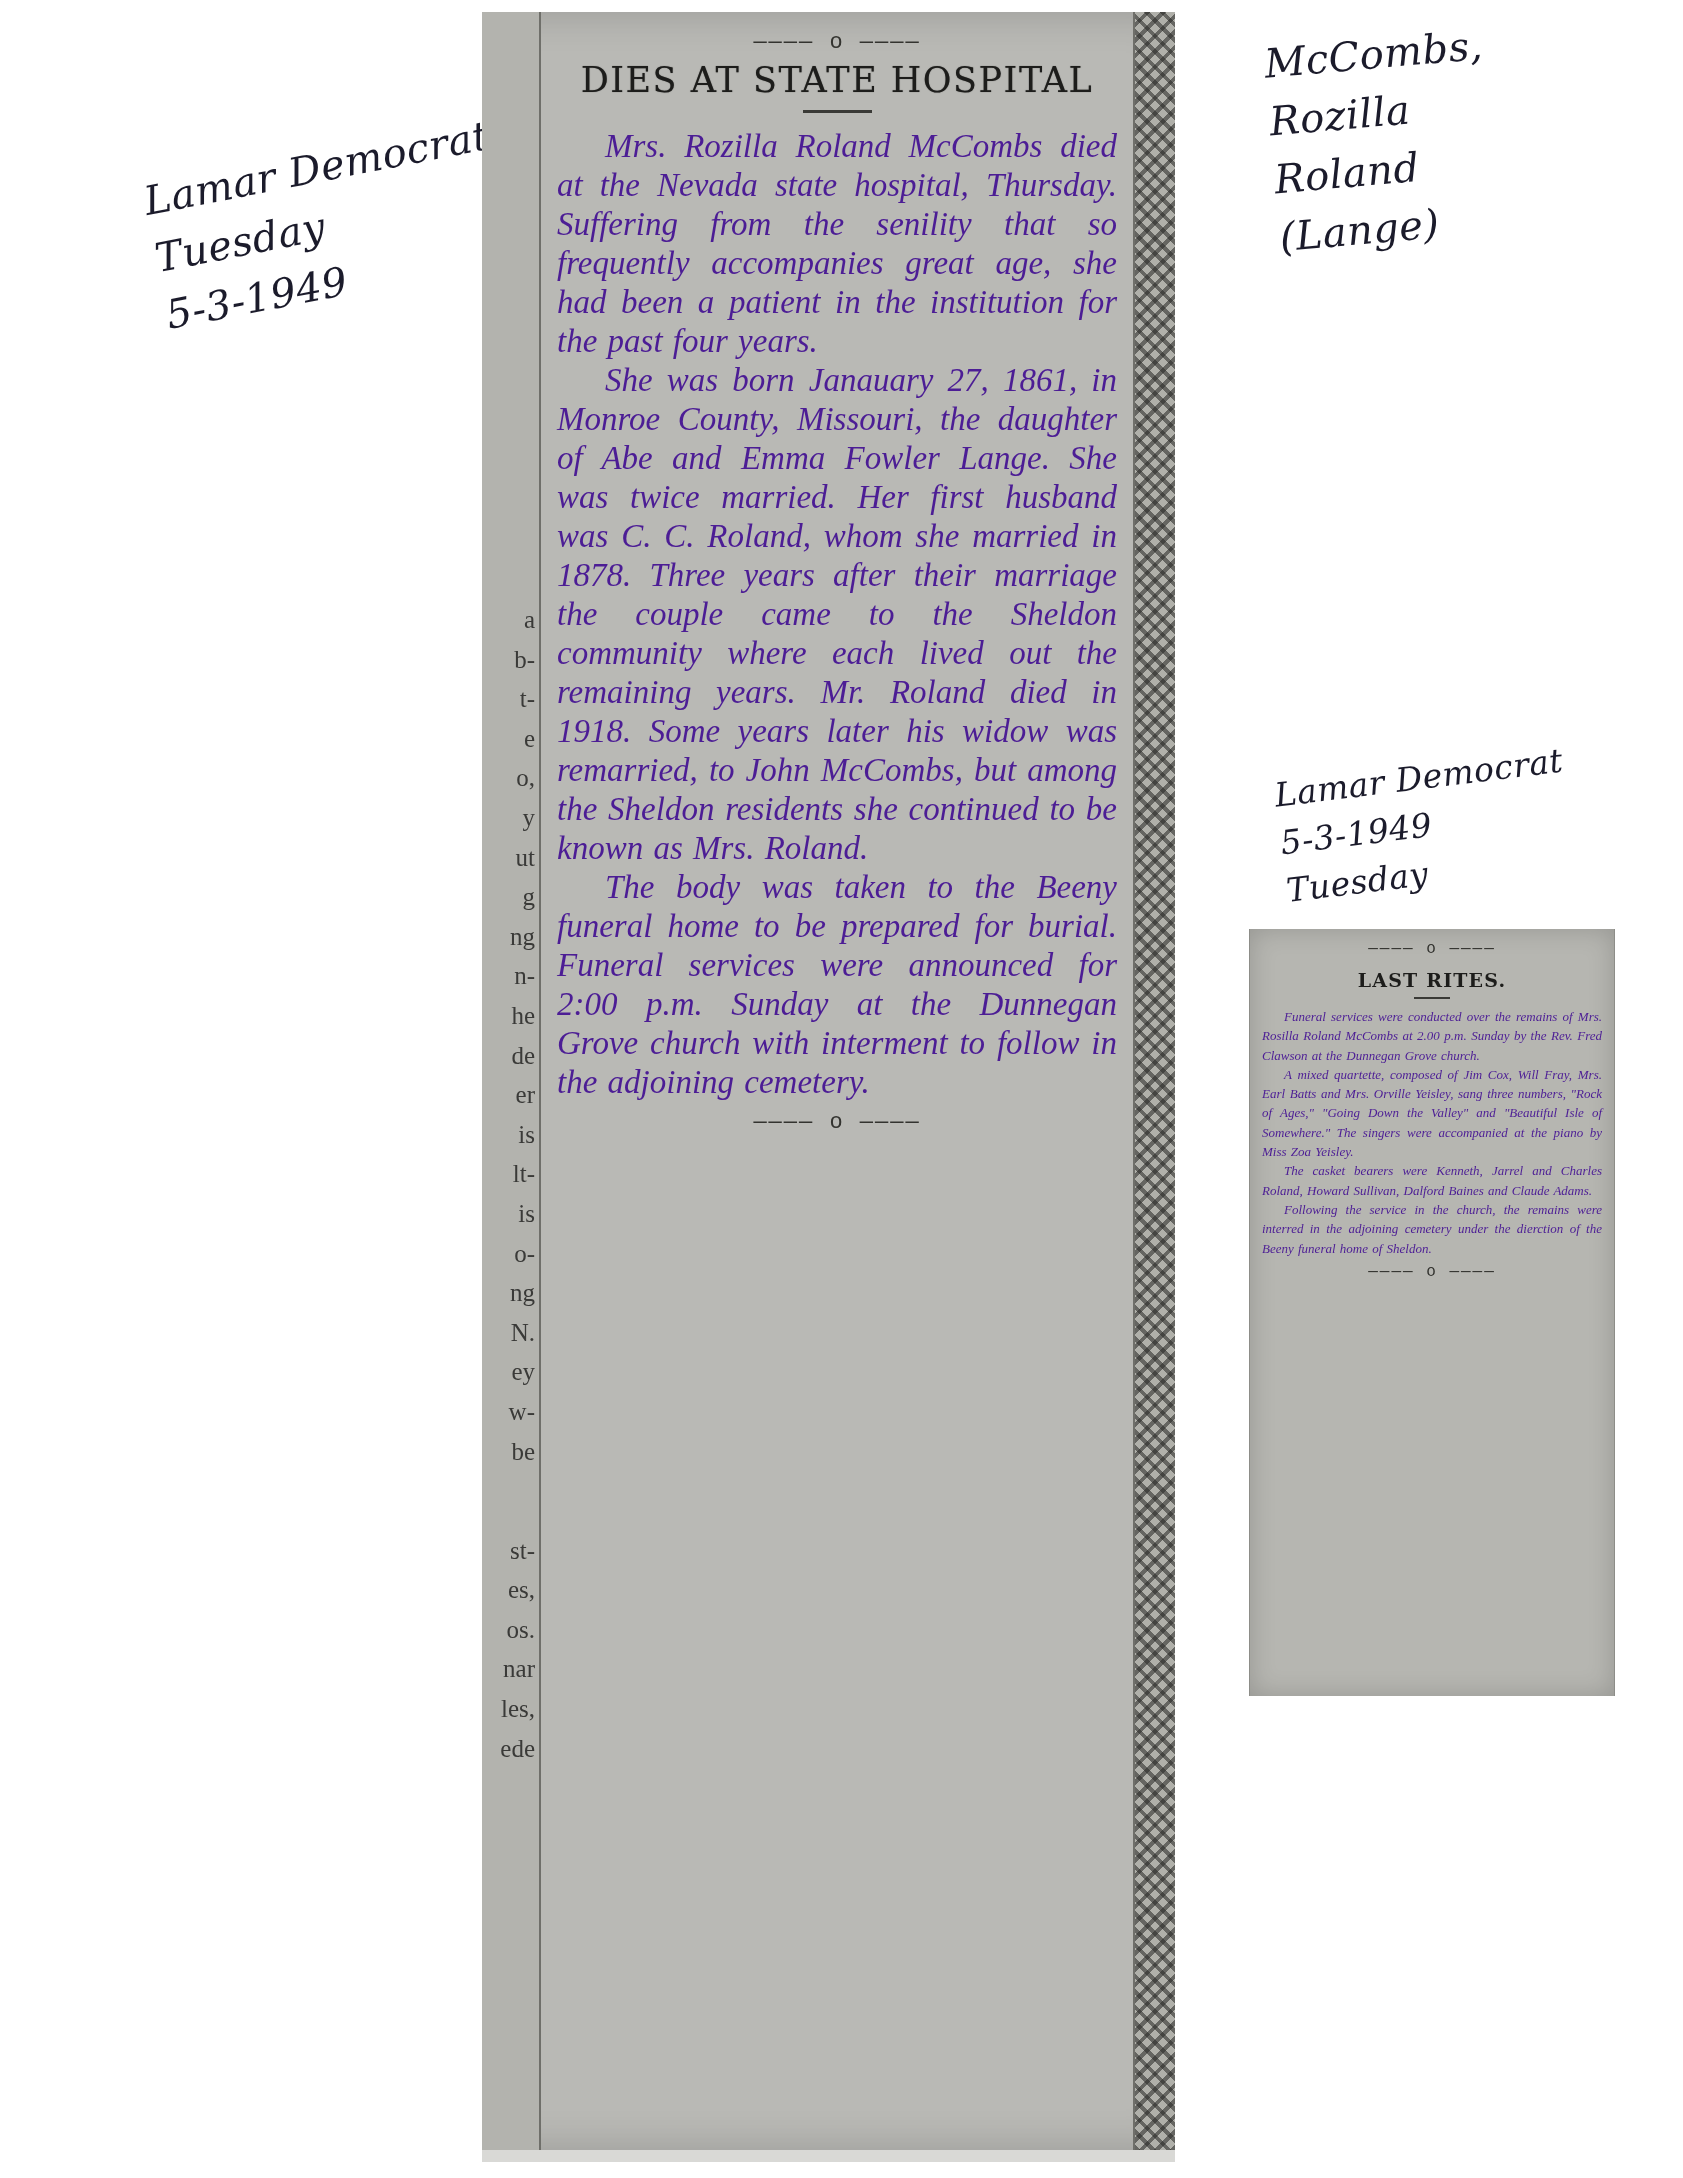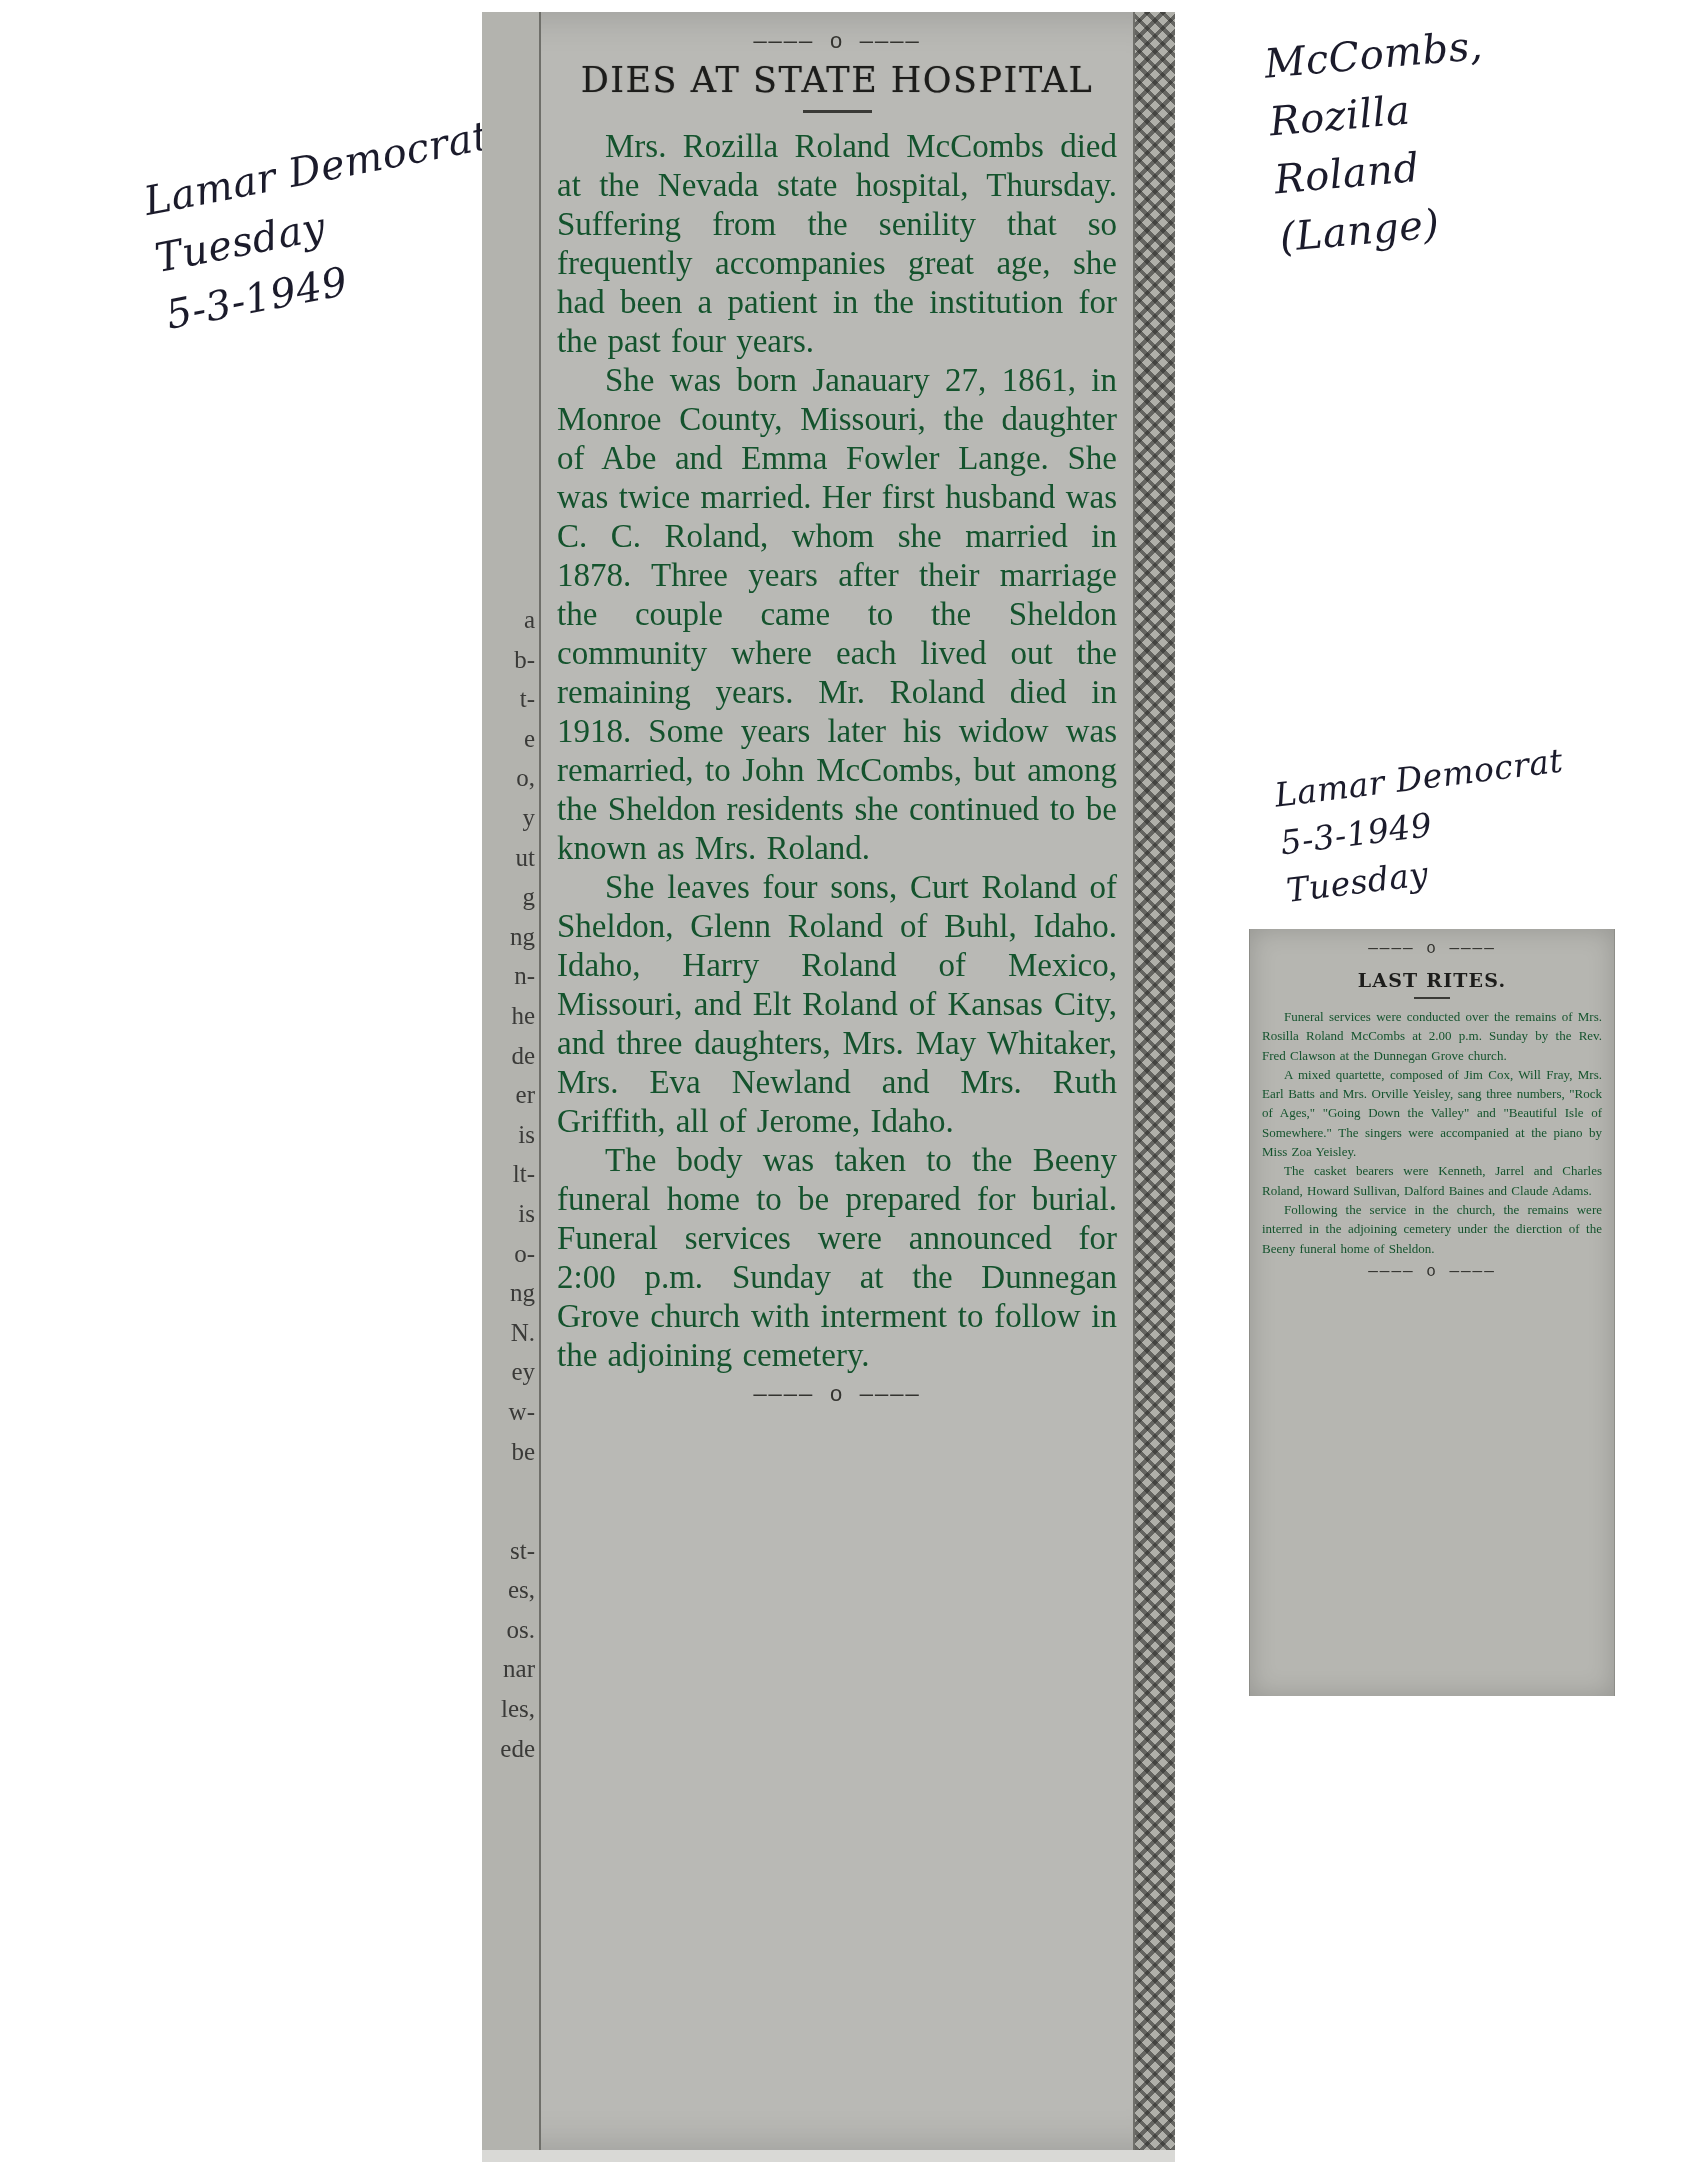--- a/index.html
+++ b/index.html
@@ -124,22 +124,23 @@
     background: #3a3a36;
     margin: 10px auto 14px auto;
   }
   .body-text p {
     margin: 0 0 0 0;
     text-align: justify;
     text-indent: 48px;
     font-family: "Liberation Serif", serif;
     font-size: 33px;
     line-height: 39px;
-    color: #14532d;
+    color: #4c1d95;
     word-spacing: 2px;
+    font-style: italic;
     -webkit-font-smoothing: none;
   }
 
   
   #clip-last-rites {
     position: absolute;
     left: 1249px;
     top: 929px;
     width: 366px;
     height: 767px;
@@ -236,21 +237,20 @@
   <div class="col">
     <div class="orn">———— o ————</div>
 
     <div id="headline">DIES AT STATE HOSPITAL</div>
 
     <div class="rule-short"></div>
 
     <div class="body-text">
       <p>Mrs. Rozilla Roland McCombs died at the Nevada state hospital, Thursday. Suffering from the senility that so frequently accompanies great age, she had been a patient in the institution for the past four years.</p>
       <p>She was born Janauary 27, 1861, in Monroe County, Missouri, the daughter of Abe and Emma Fowler Lange. She was twice married. Her first husband was C. C. Roland, whom she married in 1878. Three years after their marriage the couple came to the Sheldon community where each lived out the remaining years. Mr. Roland died in 1918. Some years later his widow was remarried, to John McCombs, but among the Sheldon residents she continued to be known as Mrs. Roland.</p>
-      <p>She leaves four sons, Curt Roland of Sheldon, Glenn Roland of Buhl, Idaho. Idaho, Harry Roland of Mexico, Missouri, and Elt Roland of Kansas City, and three daughters, Mrs. May Whitaker, Mrs. Eva Newland and Mrs. Ruth Griffith, all of Jerome, Idaho.</p>
       <p>The body was taken to the Beeny funeral home to be prepared for burial. Funeral services were announced for 2:00 p.m. Sunday at the Dunnegan Grove church with interment to follow in the adjoining cemetery.</p>
     </div>
 
     <div class="orn" style="margin-top:10px">———— o ————</div>
   </div>
 </div>
 
 <div id="clip-last-rites">
   <div class="orn">———— o ————</div>
 

